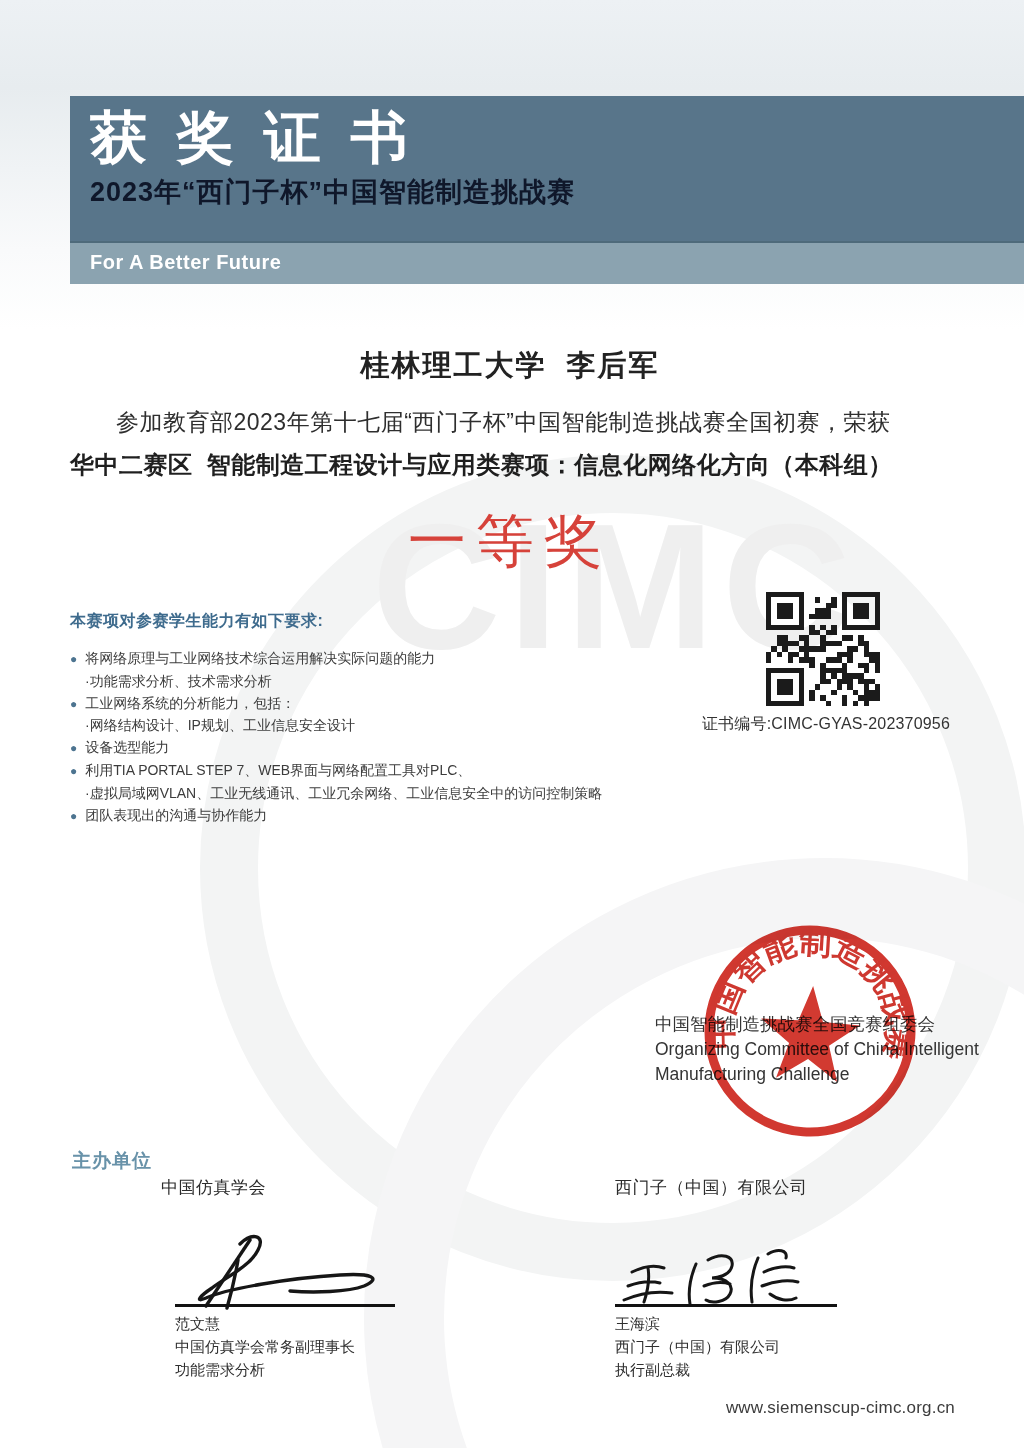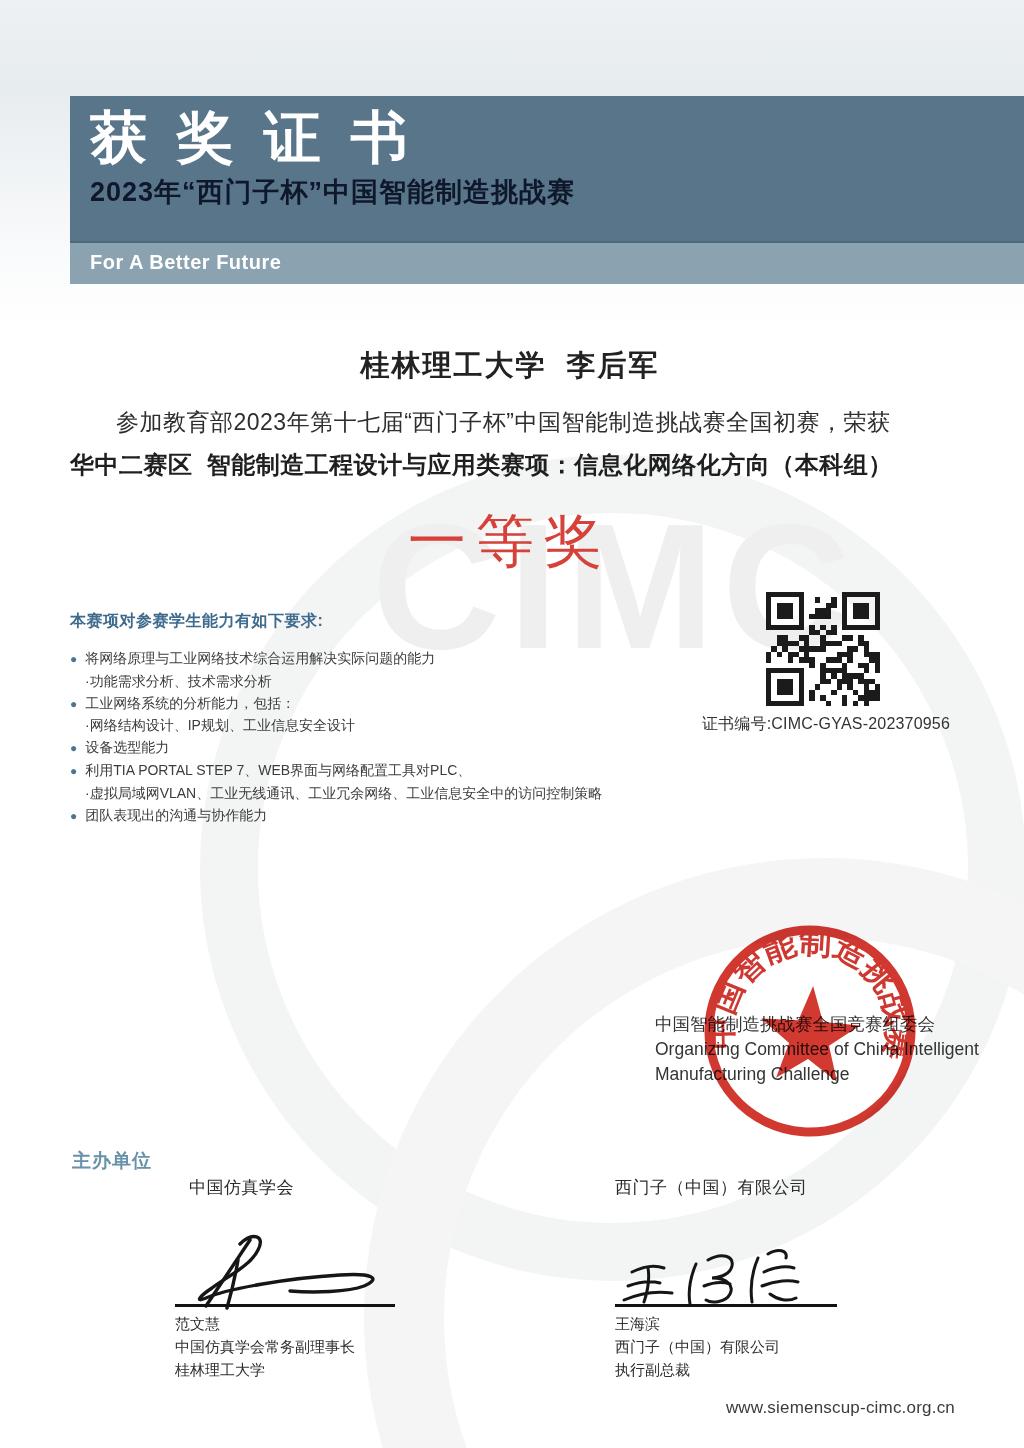--- a/index.html
+++ b/index.html
@@ -46,21 +46,21 @@
     font-size:16px;color:#333;letter-spacing:.2px;}
 
   
   .committee{position:absolute;left:655px;top:1012px;z-index:2;font-size:17.5px;color:#343434;line-height:25px;}
   .seal{position:absolute;left:695px;top:916px;width:230px;height:230px;z-index:3;
     mix-blend-mode:multiply;opacity:.95;transform:rotate(4deg);}
 
   
   .hosts-heading{position:absolute;left:72px;top:1148px;z-index:2;font-size:19px;font-weight:bold;color:#6892a9;letter-spacing:1px;}
   .org{position:absolute;top:1176px;z-index:2;font-size:17px;color:#2c2c2c;letter-spacing:.5px;}
-  .org-left{left:189px;}
+  .org-left{left:161px;}
   .org-right{left:615px;}
   .sig-svg{position:absolute;z-index:2;}
   .sig-left-svg{left:188px;top:1230px;}
   .sig-right-svg{left:618px;top:1242px;}
   .sig-line{position:absolute;height:3px;background:#121212;z-index:2;top:1304px;}
   .sig-line-left{left:175px;width:220px;}
   .sig-line-right{left:615px;width:222px;}
   .sig-block{position:absolute;top:1312px;z-index:2;font-size:15px;color:#2f2f2f;line-height:23px;}
   .sig-block-left{left:175px;}
   .sig-block-right{left:615px;}
@@ -358,21 +358,21 @@
       <path d="M78,22 C72,36 70,50 72,62 M90,18 C104,10 116,14 114,24 C112,34 98,36 94,36 C110,36 116,44 112,52 C108,60 94,62 88,58 M86,44 C96,40 106,40 112,42"></path>
       <path d="M140,16 C134,30 132,46 134,60 M150,12 C160,6 170,8 168,16 M146,30 C158,24 170,24 176,26 M144,44 C158,38 172,38 180,40 M152,52 C160,58 170,60 178,56"></path>
     </g>
   </svg>
   <div class="sig-line sig-line-left"></div>
   <div class="sig-line sig-line-right"></div>
 
   <div class="sig-block sig-block-left">
     <div>范文慧</div>
     <div>中国仿真学会常务副理事长</div>
-    <div>桂林理工大学</div>
+    <div>功能需求分析</div>
   </div>
   <div class="sig-block sig-block-right">
     <div>王海滨</div>
     <div>西门子（中国）有限公司</div>
     <div>执行副总裁</div>
   </div>
 
   <div class="website">www.siemenscup-cimc.org.cn</div>
 </div>
 

